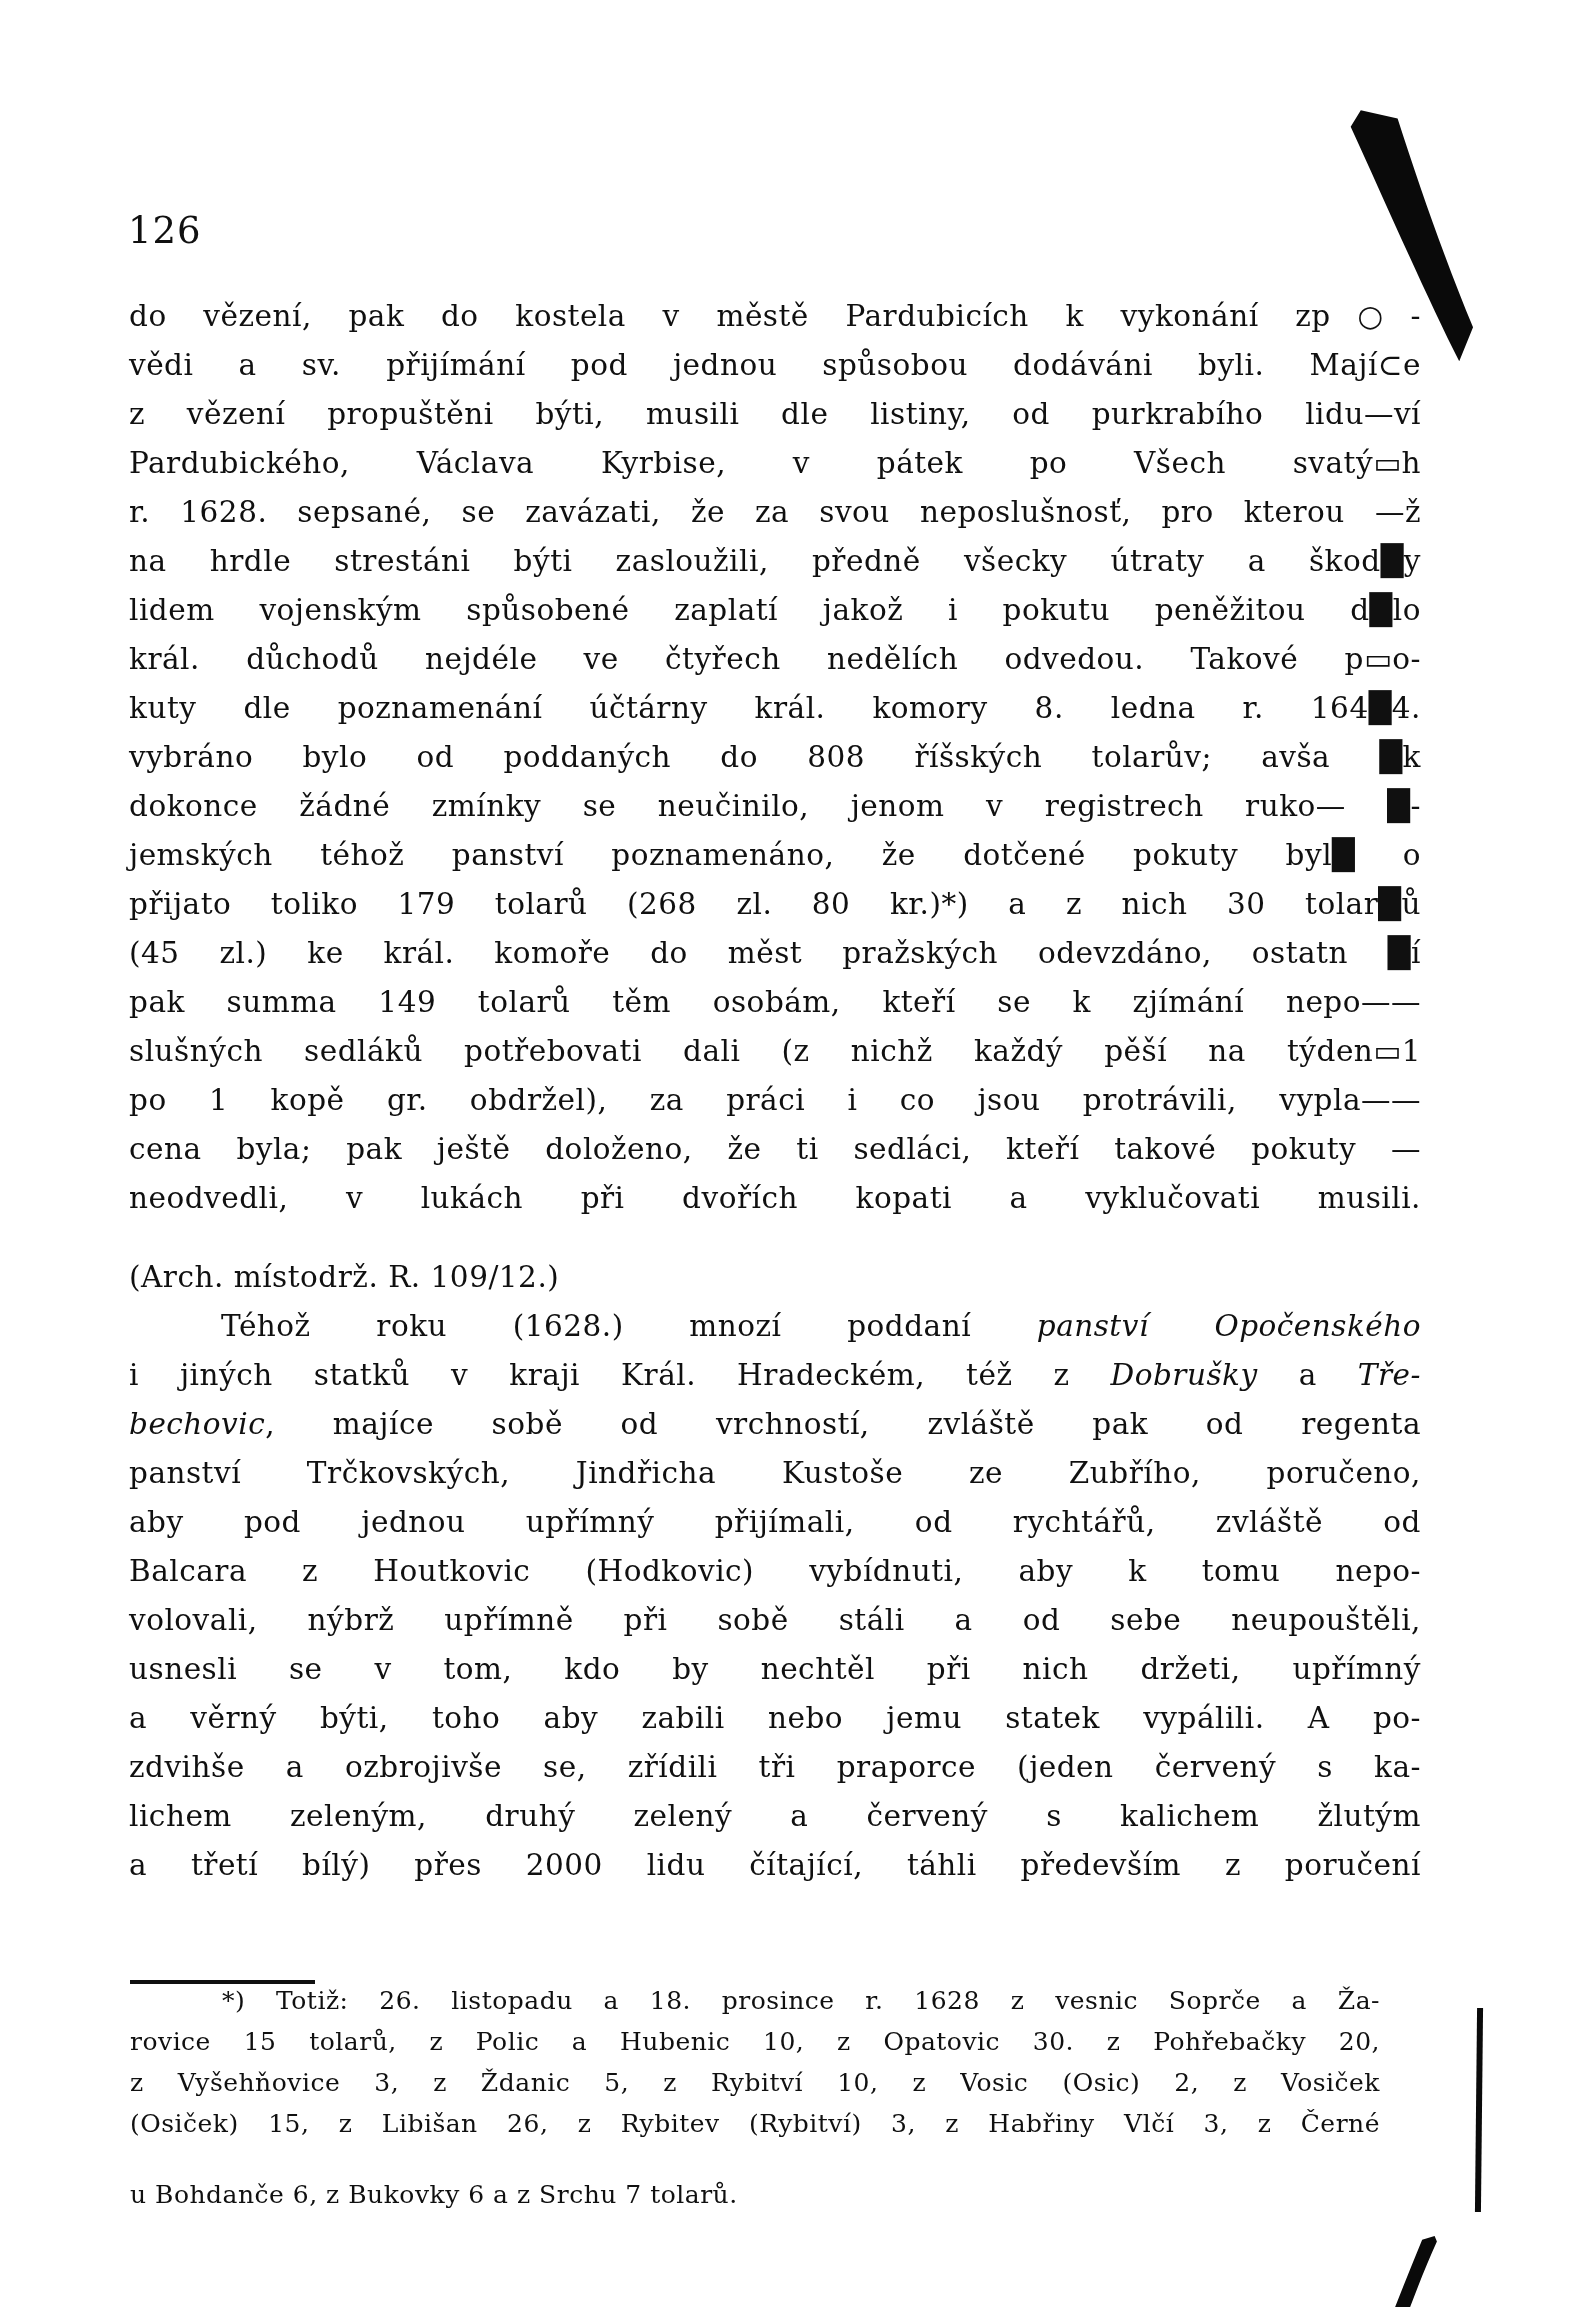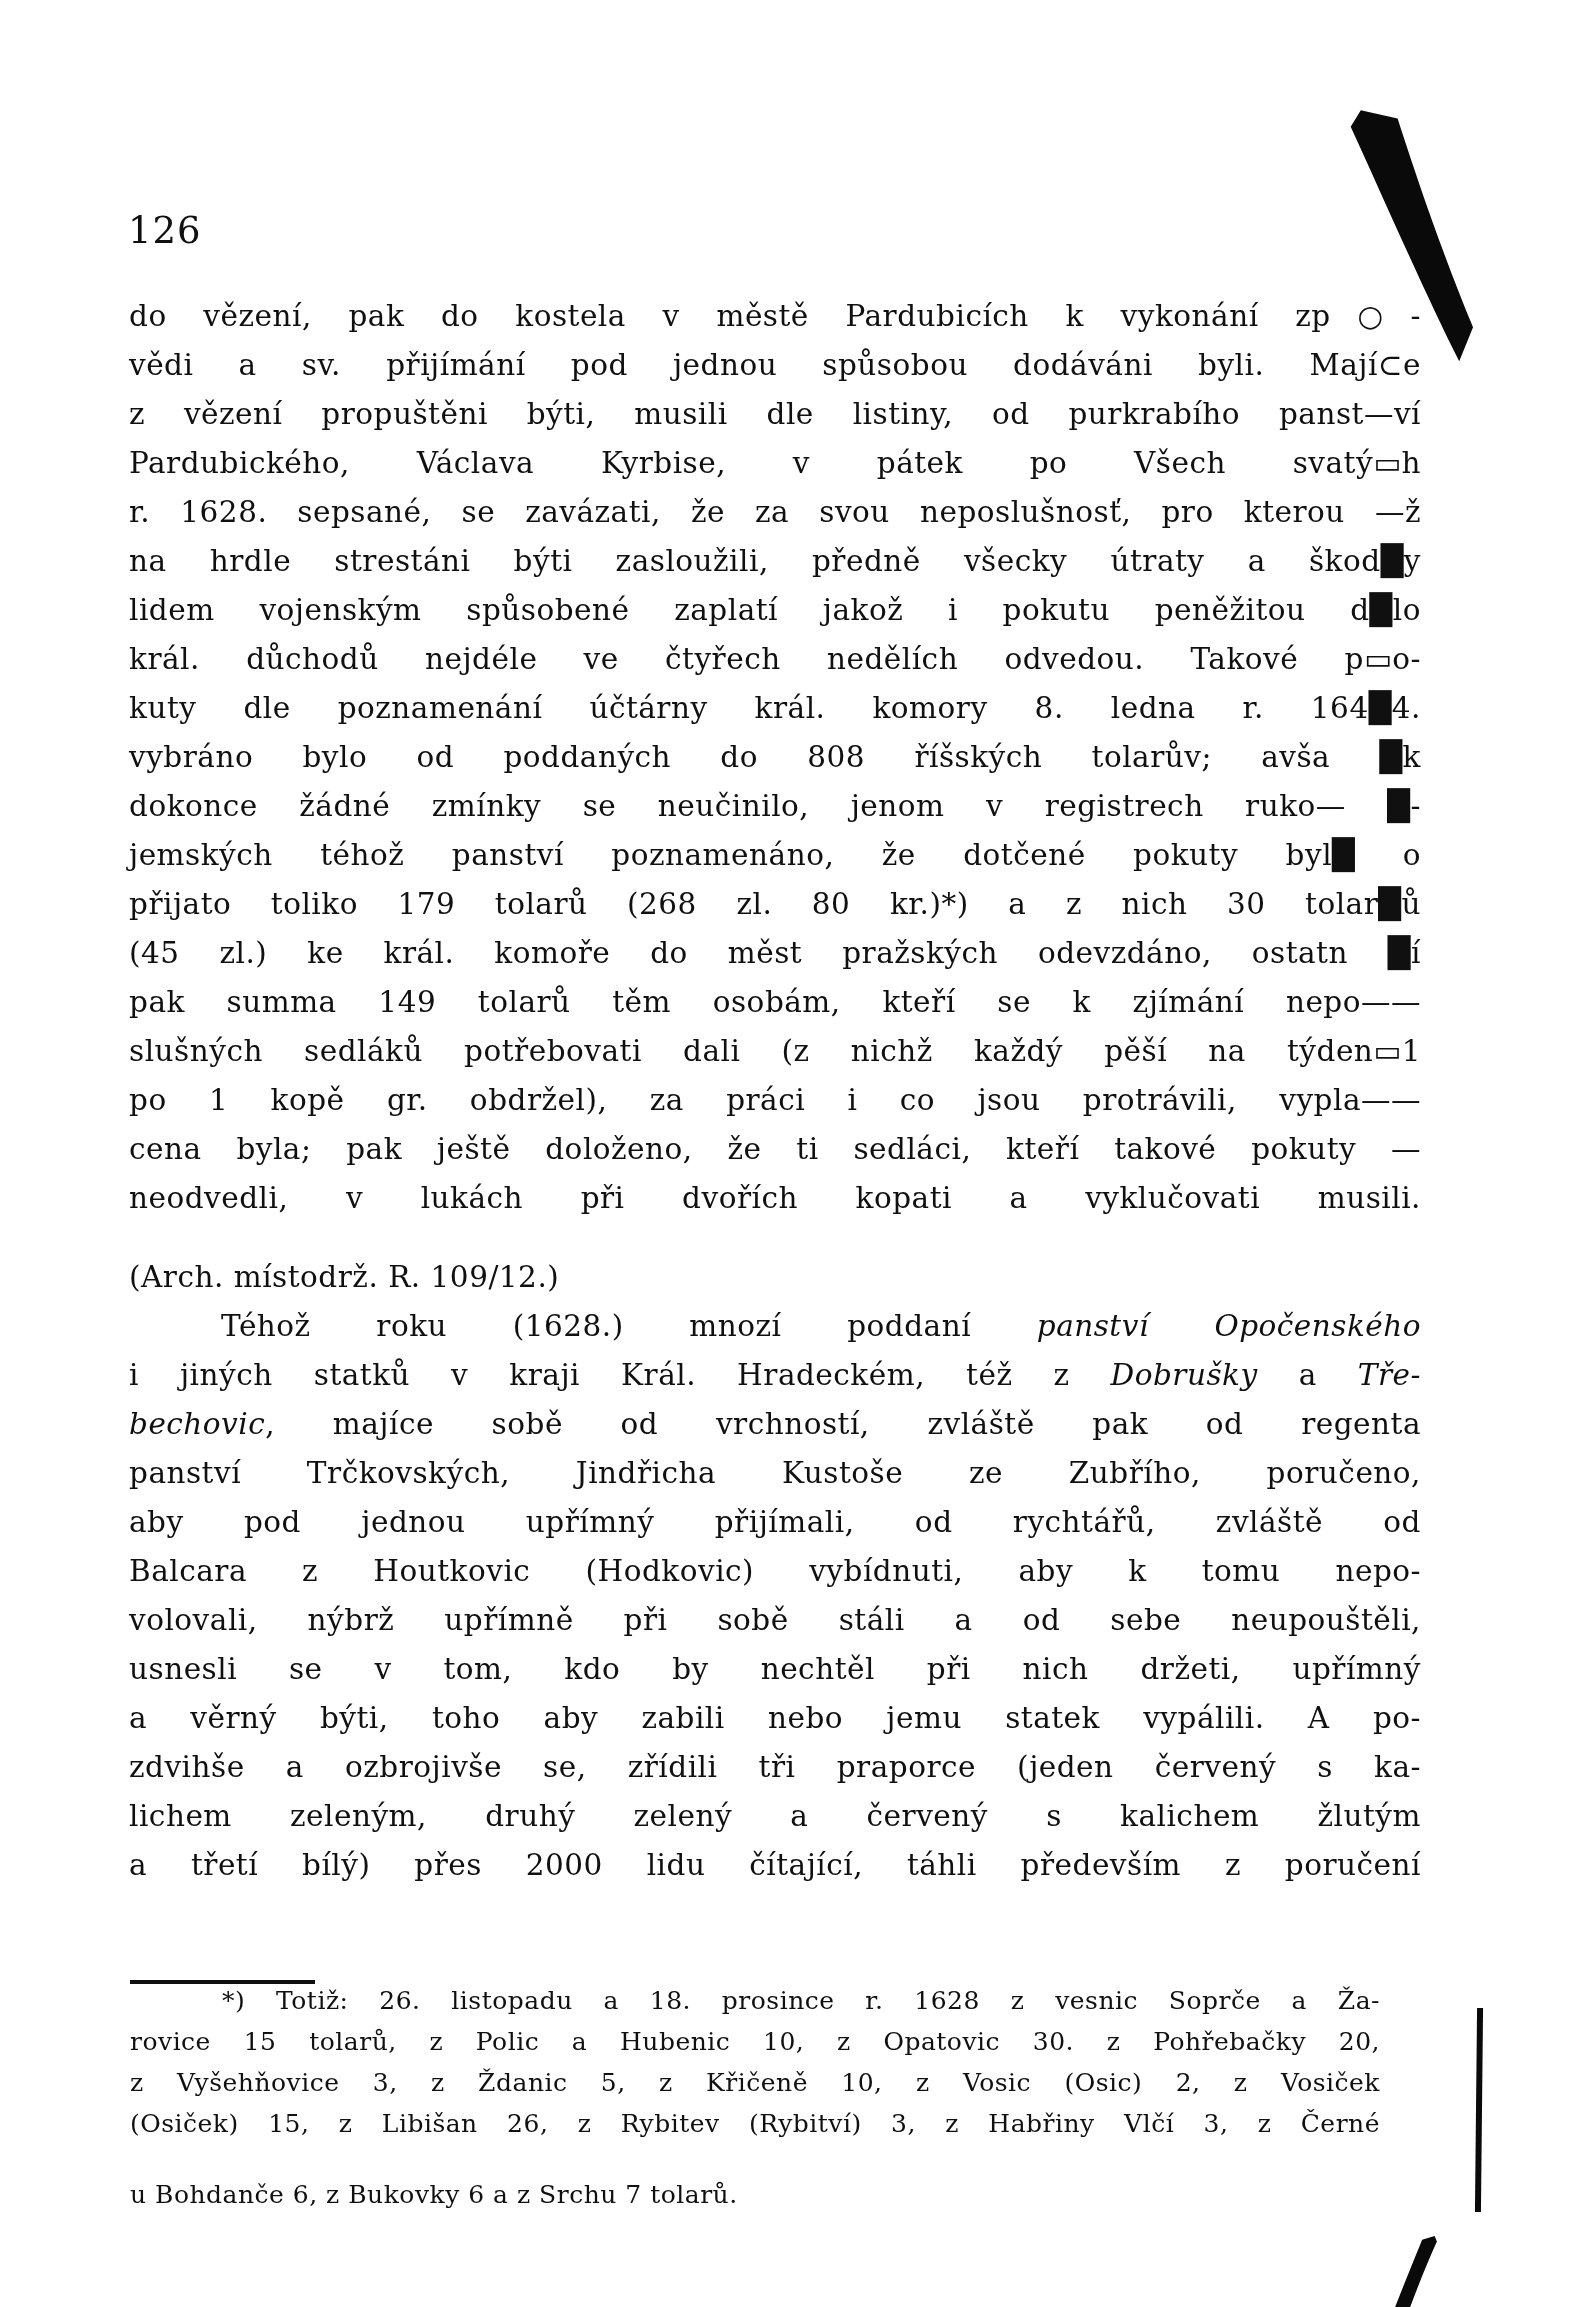--- a/index.html
+++ b/index.html
@@ -65,21 +65,21 @@
 </head>
 <body>
 
 <div class="page">
 
   <div class="page-number">126</div>
 
   <div class="text-block">
     <div class="line">do vězení, pak do kostela v městě Pardubicích k vykonání zp○-</div>
     <div class="line">vědi a sv. přijímání pod jednou spůsobou dodáváni byli. Mají⊂e</div>
-    <div class="line">z vězení propuštěni býti, musili dle listiny, od purkrabího panst—ví</div>
+    <div class="line">z vězení propuštěni býti, musili dle listiny, od purkrabího lidu—ví</div>
     <div class="line">Pardubického, Václava Kyrbise, v pátek po Všech svatý▭h</div>
     <div class="line">r. 1628. sepsané, se zavázati, že za svou neposlušnosť, pro kterou —ž</div>
     <div class="line">na hrdle strestáni býti zasloužili, předně všecky útraty a škod█y</div>
     <div class="line">lidem vojenským spůsobené zaplatí jakož i pokutu peněžitou d█lo</div>
     <div class="line">král. důchodů nejdéle ve čtyřech nedělích odvedou. Takové p▭o-</div>
     <div class="line">kuty dle poznamenání účtárny král. komory 8. ledna r. 164█4.</div>
     <div class="line">vybráno bylo od poddaných do 808 říšských tolarův; avša █k</div>
     <div class="line">dokonce žádné zmínky se neučinilo, jenom v registrech ruko— █-</div>
     <div class="line">jemských téhož panství poznamenáno, že dotčené pokuty byl█ o</div>
     <div class="line">přijato toliko 179 tolarů (268 zl. 80 kr.)*) a z nich 30 tolar█ů</div>
@@ -104,21 +104,21 @@
     <div class="line">zdvihše a ozbrojivše se, zřídili tři praporce (jeden červený s ka-</div>
     <div class="line">lichem zeleným, druhý zelený a červený s kalichem žlutým</div>
     <div class="line">a třetí bílý) přes 2000 lidu čítající, táhli především z poručení</div>
   </div>
 
   <div class="footnote-rule"></div>
 
   <div class="footnote-block">
     <div class="line indent">*) Totiž: 26. listopadu a 18. prosince r. 1628 z vesnic Soprče a Ža-</div>
     <div class="line">rovice 15 tolarů, z Polic a Hubenic 10, z Opatovic 30. z Pohřebačky 20,</div>
-    <div class="line">z Vyšehňovice 3, z Ždanic 5, z Křičeně 10, z Vosic (Osic) 2, z Vosiček</div>
+    <div class="line">z Vyšehňovice 3, z Ždanic 5, z Rybitví 10, z Vosic (Osic) 2, z Vosiček</div>
     <div class="line">(Osiček) 15, z Libišan 26, z Rybitev (Rybitví) 3, z Habřiny Vlčí 3, z Černé</div>
     <div class="line short">u Bohdanče 6, z Bukovky 6 a z Srchu 7 tolarů.</div>
   </div>
 
   <div class="ink" style="left:1347px; top:110px; width:138px; height:258px;">
     <svg width="138" height="258" viewBox="0 0 300 560" xmlns="http://www.w3.org/2000/svg">
       <path d="M30,0 L110,18 C158,168 218,338 274,472 L244,546 C176,412 84,202 8,36 Z" fill="#0a0a0a"></path>
     </svg>
   </div>
 

